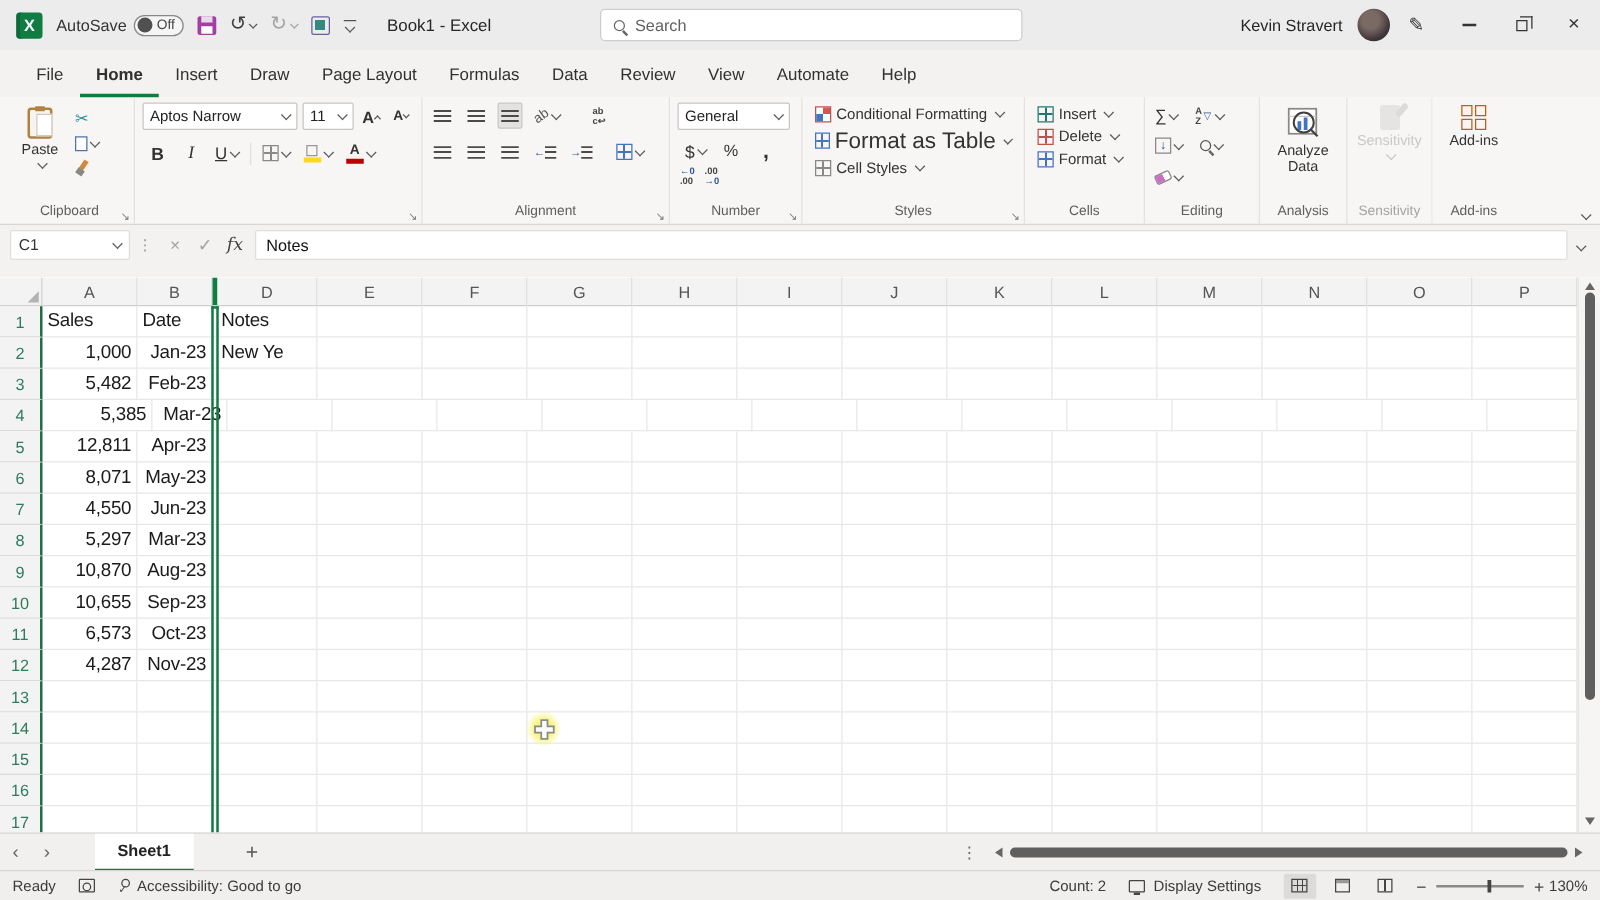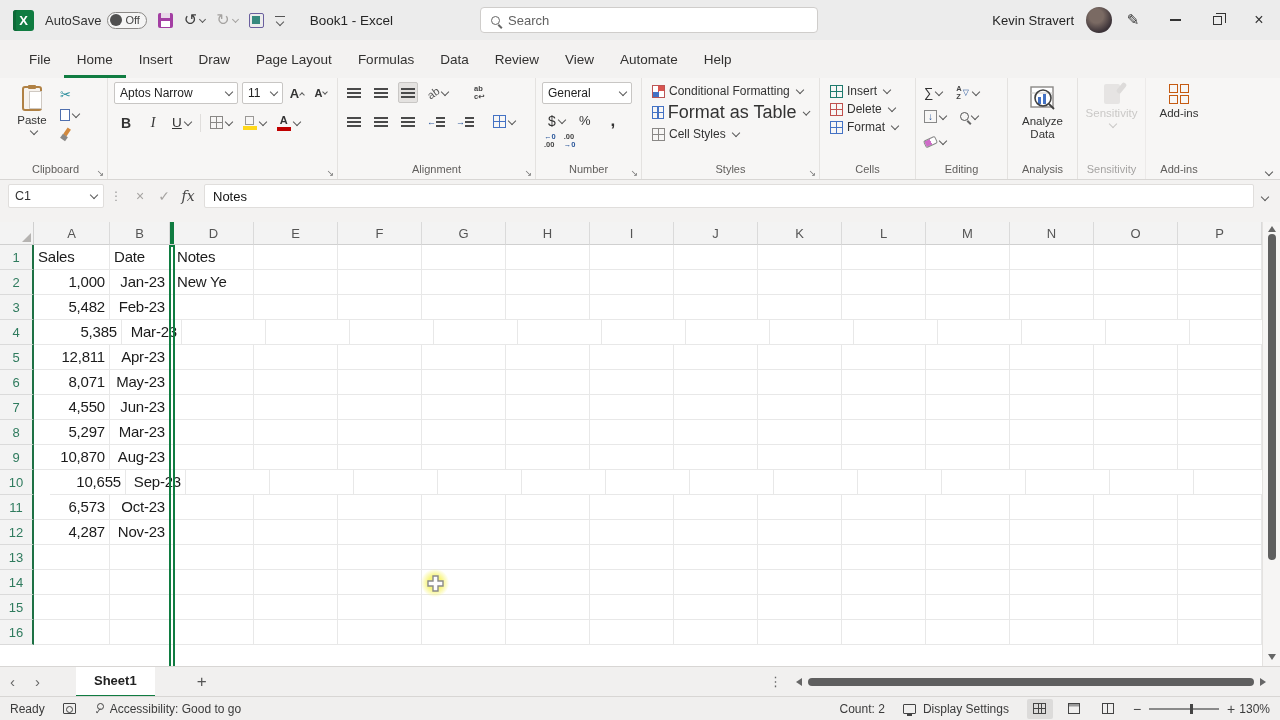--- a/index.html
+++ b/index.html
@@ -33,21 +33,21 @@
   .ic-mag{width:9px;height:9px;border:1.5px solid #666;border-radius:50%;position:relative;flex:0 0 auto}
   .ic-mag:after{content:"";position:absolute;left:7px;top:7px;width:5px;height:1.5px;background:#666;transform:rotate(45deg);transform-origin:0 0}
   .avatar{width:26px;height:26px;border-radius:50%;background:radial-gradient(circle at 40% 35%,#7a6a63 0 30%,#3c3338 70%)}
   .win-btn{width:42px;height:40px;display:flex;align-items:center;justify-content:center;color:#333}
   .min-bar{width:11px;height:1.5px;background:#333}
   .restore{width:9px;height:9px;border:1.2px solid #333;position:relative;background:var(--bar1)}
   .restore:before{content:"";position:absolute;left:2px;top:-4px;width:9px;height:9px;border:1.2px solid #333;border-bottom:none;border-left:none}
   
   #tabsrow{top:40px;left:0;width:1280px;height:38px;background:var(--bar2)}
   .rtab{padding:0 13px;height:38px;display:flex;align-items:center;color:#323130;cursor:default;font-size:13.5px}
-  .rtab.active{font-weight:normal;box-shadow:inset 0 -3px 0 var(--green)}
+  .rtab.active{font-weight:bold;box-shadow:inset 0 -3px 0 var(--green)}
   .pill-btn{border:1px solid #8a8886;border-radius:5px;height:26px;padding:0 12px;display:flex;align-items:center;gap:6px;background:#fff;color:#333}
   .ic-comment{width:13px;height:10px;border:1.4px solid #444;border-radius:2px;position:relative}
   .ic-comment:after{content:"";position:absolute;left:2px;bottom:-4px;border:3px solid transparent;border-top-color:#444}
   .share-btn{background:var(--green);color:#fff;border:none}
   .ic-share{width:11px;height:8px;border:1.4px solid #fff;border-top:none;position:relative;margin-top:4px}
   .ic-share:before{content:"";position:absolute;left:3.5px;top:-6px;width:1.5px;height:7px;background:#fff}
   .ic-share:after{content:"";position:absolute;left:1.6px;top:-6px;width:5px;height:5px;border-left:1.5px solid #fff;border-top:1.5px solid #fff;transform:rotate(45deg)}
   .share-chev{border-color:#fff;margin-left:6px}
   .ic-person{width:12px;height:13px;position:relative}
   .ic-person:before{content:"";position:absolute;left:2px;top:0;width:7px;height:7px;border:1.4px solid #555;border-radius:50%}
@@ -669,21 +669,21 @@
         <div class="g-cell" style="width: 84px;"></div>
         <div class="g-cell" style="width: 84px;"></div>
         <div class="g-cell" style="width: 84px;"></div>
         <div class="g-cell" style="width: 84px;"></div>
         <div class="g-cell" style="width: 84px;"></div>
         <div class="g-cell" style="width: 84px;"></div>
         <div class="g-cell" style="width: 84px;"></div>
       </div>
       <div class="g-row">
         <div class="g-rhdr">10</div>
-        <div class="g-cell num" style="width: 76px; margin-left: 16px;">10,655</div>
+        <div class="g-cell num" style="width: 76px;">10,655</div>
         <div class="g-cell num" style="width: 60px;">Sep-23</div>
         <div class="g-cell c-col" style="width: 4px;"></div>
         <div class="g-cell" style="width: 80px;"></div>
         <div class="g-cell" style="width: 84px;"></div>
         <div class="g-cell" style="width: 84px;"></div>
         <div class="g-cell" style="width: 84px;"></div>
         <div class="g-cell" style="width: 84px;"></div>
         <div class="g-cell" style="width: 84px;"></div>
         <div class="g-cell" style="width: 84px;"></div>
         <div class="g-cell" style="width: 84px;"></div>
@@ -783,20 +783,39 @@
         <div class="g-cell" style="width: 84px;"></div>
         <div class="g-cell" style="width: 84px;"></div>
         <div class="g-cell" style="width: 84px;"></div>
         <div class="g-cell" style="width: 84px;"></div>
         <div class="g-cell" style="width: 84px;"></div>
         <div class="g-cell" style="width: 84px;"></div>
         <div class="g-cell" style="width: 84px;"></div>
       </div>
       <div class="g-row">
         <div class="g-rhdr">16</div>
+        <div class="g-cell" style="width: 76px;"></div>
+        <div class="g-cell" style="width: 60px;"></div>
+        <div class="g-cell c-col" style="width: 4px;"></div>
+        <div class="g-cell" style="width: 80px;"></div>
+        <div class="g-cell" style="width: 84px;"></div>
+        <div class="g-cell" style="width: 84px;"></div>
+        <div class="g-cell" style="width: 84px;"></div>
+        <div class="g-cell" style="width: 84px;"></div>
+        <div class="g-cell" style="width: 84px;"></div>
+        <div class="g-cell" style="width: 84px;"></div>
+        <div class="g-cell" style="width: 84px;"></div>
+        <div class="g-cell" style="width: 84px;"></div>
+        <div class="g-cell" style="width: 84px;"></div>
+        <div class="g-cell" style="width: 84px;"></div>
+        <div class="g-cell" style="width: 84px;"></div>
+        <div class="g-cell" style="width: 84px;"></div>
+      </div>
+      <div class="g-row">
+        <div class="g-rhdr">17</div>
         <div class="g-cell" style="width: 76px;"></div>
         <div class="g-cell" style="width: 60px;"></div>
         <div class="g-cell c-col" style="width: 4px;"></div>
         <div class="g-cell" style="width: 80px;"></div>
         <div class="g-cell" style="width: 84px;"></div>
         <div class="g-cell" style="width: 84px;"></div>
         <div class="g-cell" style="width: 84px;"></div>
         <div class="g-cell" style="width: 84px;"></div>
         <div class="g-cell" style="width: 84px;"></div>
         <div class="g-cell" style="width: 84px;"></div>

